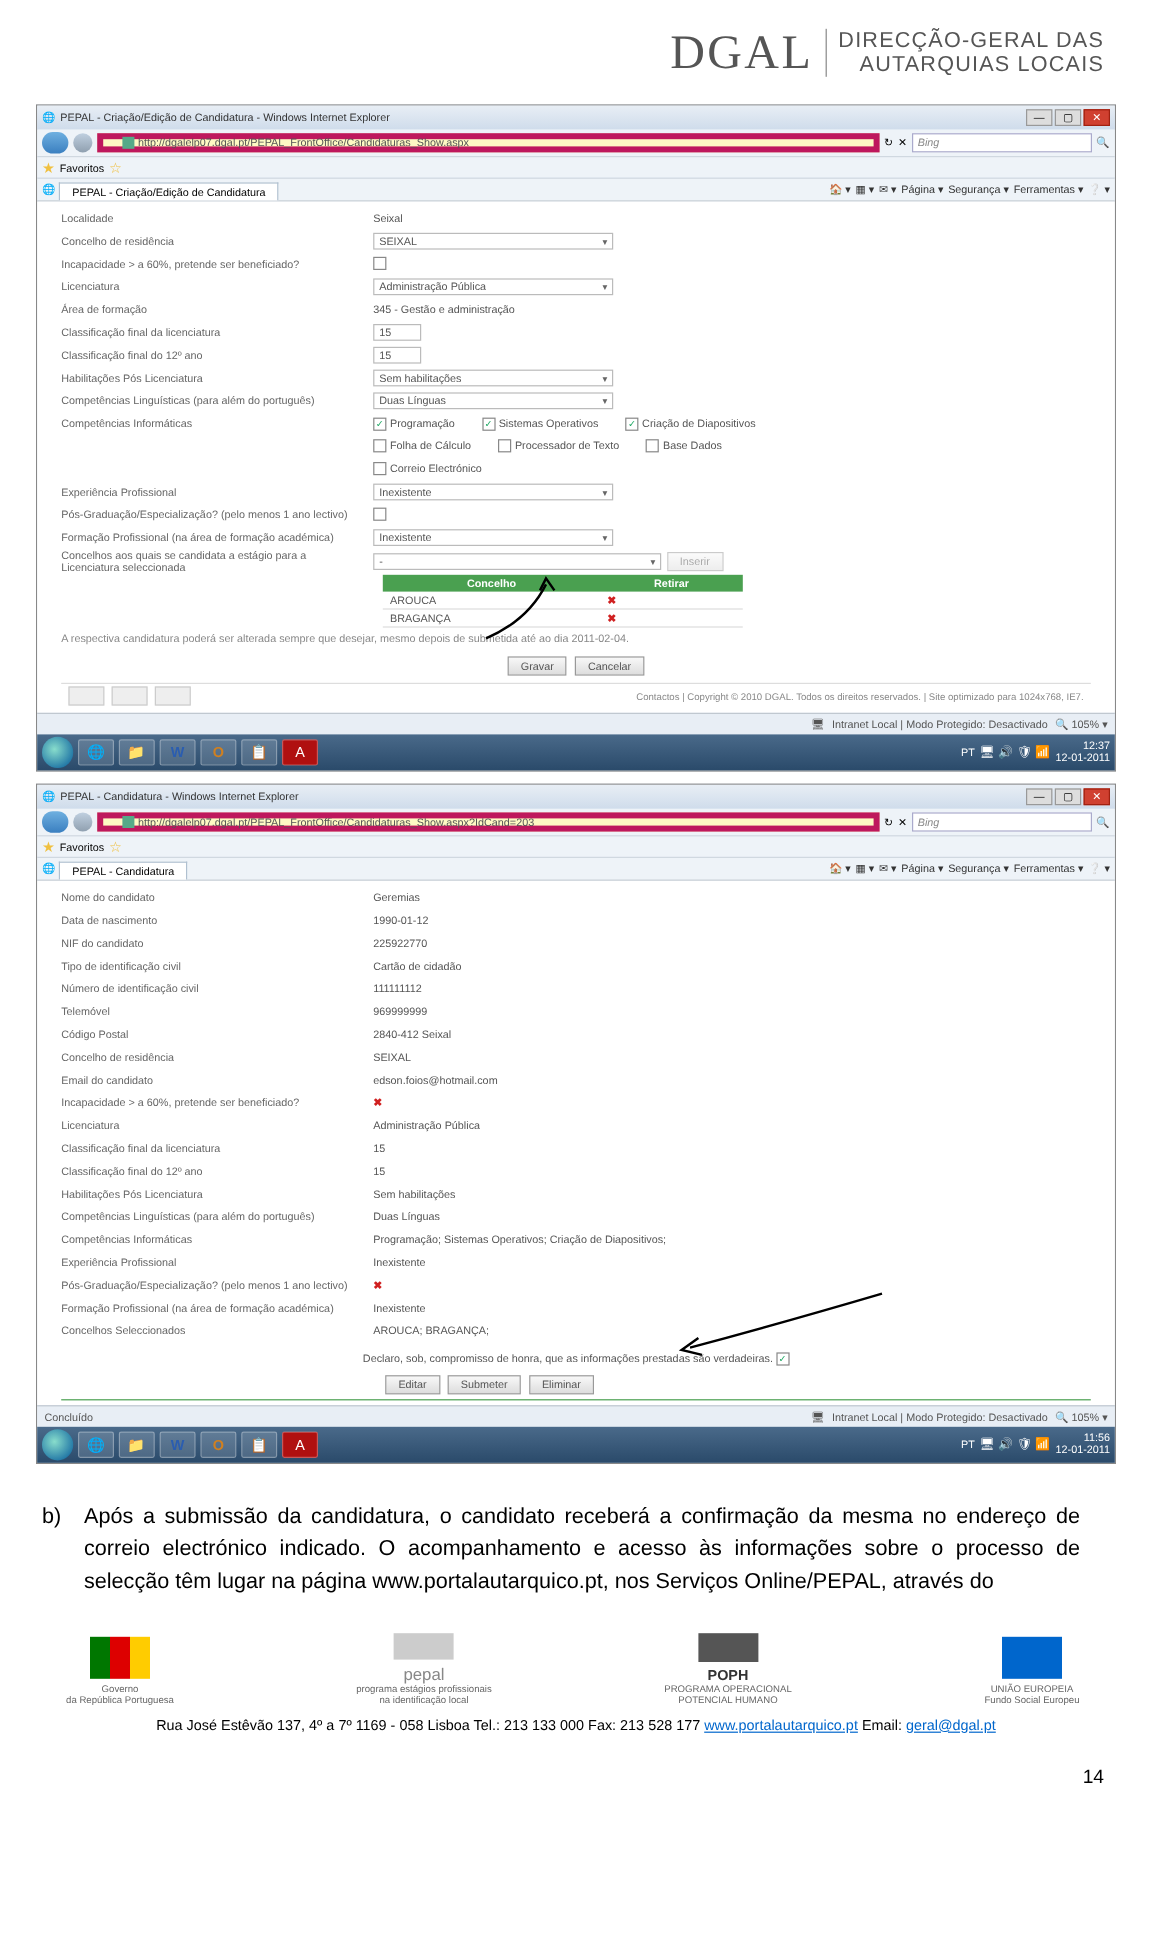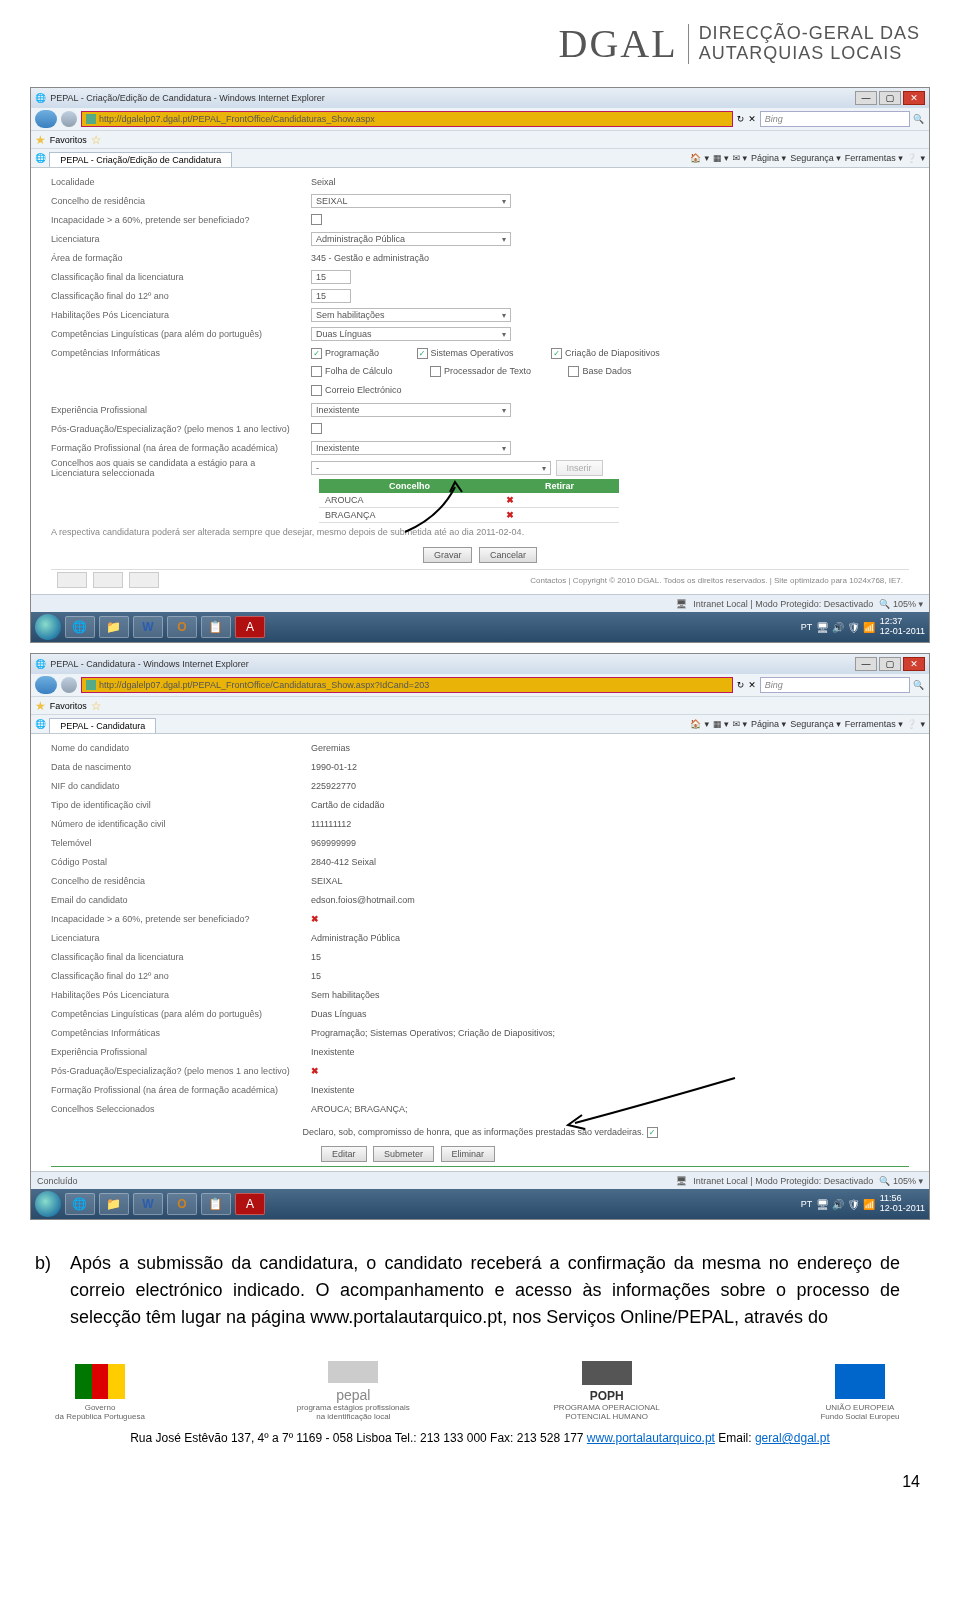--- a/index.html
+++ b/index.html
@@ -3,52 +3,52 @@
 <meta charset="utf-8">
 <style>
   * { box-sizing: border-box; margin: 0; padding: 0; }
   body { width: 960px; font-family: Arial, sans-serif; background: #fff; color: #000; }
   
   
   .doc-header { padding: 20px 40px 10px; display: flex; justify-content: flex-end; }
   .logo-box { display: flex; align-items: center; gap: 10px; }
   .logo-dgal { font-family: Georgia, serif; font-size: 40px; letter-spacing: 2px; color: #555; }
   .logo-sep { width: 1px; height: 40px; background: #888; }
-  .logo-text { font-size: 18px; color: #555; letter-spacing: 1px; line-height: 1.1; }
+  .logo-text { font-size: 18px; color: #555; letter-spacing: 1px; line-height: 1.1; text-align: right; }
   
   
   .ie-window { margin: 10px 30px; border: 1px solid #888; font-size: 9px; background: #e8f0f8; position: relative; }
   .ie-titlebar { background: linear-gradient(#e8eef5,#cfdceb); height: 20px; display: flex; align-items: center; padding: 0 4px; justify-content: space-between; }
   .ie-titlebar .title-left { display: flex; align-items: center; gap: 4px; color: #333; }
   .ie-winbtns { display: flex; gap: 2px; }
   .ie-winbtn { width: 22px; height: 14px; border: 1px solid #999; background: #ddd; font-size: 9px; text-align: center; line-height: 12px; }
   .ie-winbtn.close { background: #d04030; color: #fff; border-color: #a02010; }
   .ie-navbar { background: #eef3f8; height: 22px; display: flex; align-items: center; padding: 0 4px; gap: 4px; }
   .nav-back { width: 22px; height: 18px; border-radius: 10px; background: linear-gradient(#6fb0e0,#3a7fc0); }
   .nav-fwd { width: 16px; height: 16px; border-radius: 8px; background: linear-gradient(#c0d0e0,#90a0b0); }
-  .url-box { flex: 1; background: #eab308; border: 1px solid #be185d; height: 16px; padding: 1px 4px; color: #555; display: flex; align-items: center; gap: 3px; }
+  .url-box { flex: 1; background: #fef9c3; border: 5px solid #be185d; height: 16px; padding: 1px 16px; color: #555; display: flex; align-items: center; gap: 3px; }
   .url-icon { width: 10px; height: 10px; background: #5a8; }
   .search-box { width: 150px; background: #fff; border: 1px solid #aac; height: 16px; padding: 1px 4px; color: #888; font-style: italic; display:flex; align-items:center; }
   .ie-favbar { background: #eef3f8; height: 18px; display: flex; align-items: center; padding: 0 4px; gap: 4px; border-top: 1px solid #d0d8e0; }
   .fav-star { color: #f0c040; font-size: 12px; }
   .ie-tabbar { background: #eef3f8; height: 20px; display: flex; align-items: center; padding: 0 4px; justify-content: space-between; border-top: 1px solid #d0d8e0; border-bottom: 1px solid #c0c8d0; }
   .tab-left { display: flex; align-items: center; gap: 3px; }
   .tab-active { background: #fff; border: 1px solid #b0c0d0; border-bottom: none; padding: 2px 10px; position: relative; top: 1px; }
   .tab-right { display: flex; align-items: center; gap: 4px; color: #333; }
   .tab-right span { cursor: default; }
   .ie-content { background: #fff; padding: 4px 20px; font-size: 9px; color: #555; }
   
   
   .form-row { display: flex; align-items: center; min-height: 18px; margin: 1px 0; }
   .form-label { width: 260px; text-align: left; padding-right: 8px; color: #666; font-size: 9px; }
   .form-val { flex: 1; color: #555; font-size: 9px; }
   .form-select { border: 1px solid #bbb; background: #fff; padding: 1px 4px; min-width: 200px; display: inline-flex; justify-content: space-between; align-items: center; font-size:9px;}
   .sel-arrow { font-size: 8px; color: #666; margin-left: 10px; }
   .form-input { border: 1px solid #bbb; background: #fff; padding: 1px 4px; width: 40px; display: inline-block; }
-  .cb-row { display: inline-flex; align-items: flex-start; gap: 3px; margin-right: 35px; }
+  .cb-row { display: inline-flex; align-items: flex-start; gap: 3px; margin-right: 20px; }
   .cb { width: 11px; height: 11px; border: 1px solid #888; display: inline-flex; align-items: center; justify-content: center; font-size: 8px; background: #fff; }
   .cb.checked::after { content: "✓"; color: #2a6; }
   
   .concelho-table { margin-left: 268px; width: 300px; border-collapse: collapse; font-size: 9px; }
   .concelho-table th { background: #4aa050; color: #fff; text-align: center; padding: 2px 6px; }
   .concelho-table td { border-bottom: 1px solid #ddd; padding: 2px 6px; }
   .redx { color: #d02020; font-weight: bold; }
   
   .note-row { font-size: 9px; color: #888; padding: 4px 0; }
   .btn-row { text-align: center; padding: 6px 0; }
@@ -61,21 +61,21 @@
   .ie-statusbar { background: #e8eef5; border-top: 1px solid #c0c8d0; height: 18px; display: flex; align-items: center; justify-content: space-between; padding: 0 6px; font-size: 9px; color: #555; }
   .ie-statusbar .right { display: flex; align-items: center; gap: 6px; }
   
   .taskbar { background: linear-gradient(#4a6a8a, #2a4a6a); height: 30px; display: flex; align-items: center; padding: 0 4px; gap: 4px; justify-content: space-between; }
   .taskbar-left { display: flex; align-items: center; gap: 4px; }
   .start-orb { width: 26px; height: 26px; border-radius: 13px; background: radial-gradient(circle at 40% 40%, #8dc, #059); }
   .task-icon { width: 30px; height: 22px; border: 1px solid rgba(255,255,255,0.3); background: rgba(255,255,255,0.15); border-radius: 2px; display:flex; align-items:center; justify-content:center; font-size:12px; }
   .taskbar-right { display: flex; align-items: center; gap: 4px; color: #fff; font-size: 9px; }
   .tray { display: flex; gap: 3px; align-items: center; }
   .tray span { font-size: 10px; }
-  .clock { text-align: left; line-height: 1.1; }
+  .clock { text-align: right; line-height: 1.1; }
   
   
   .body-para { padding: 20px 60px 20px 70px; font-size: 18px; text-align: justify; line-height: 1.5; color: #000; position: relative; }
   .body-para .list-marker { position: absolute; left: 35px; }
   
   
   .doc-footer { padding: 10px 40px 20px; }
   .footer-logorow { display: flex; justify-content: space-between; align-items: flex-end; margin-bottom: 10px; }
   .flogo { width: 120px; height: 60px; display: flex; flex-direction: column; align-items: center; justify-content: flex-end; font-size: 8px; color: #666; text-align: center; }
   .flogo .img { width: 50px; height: 35px; background: #ddd; margin-bottom: 4px; }

